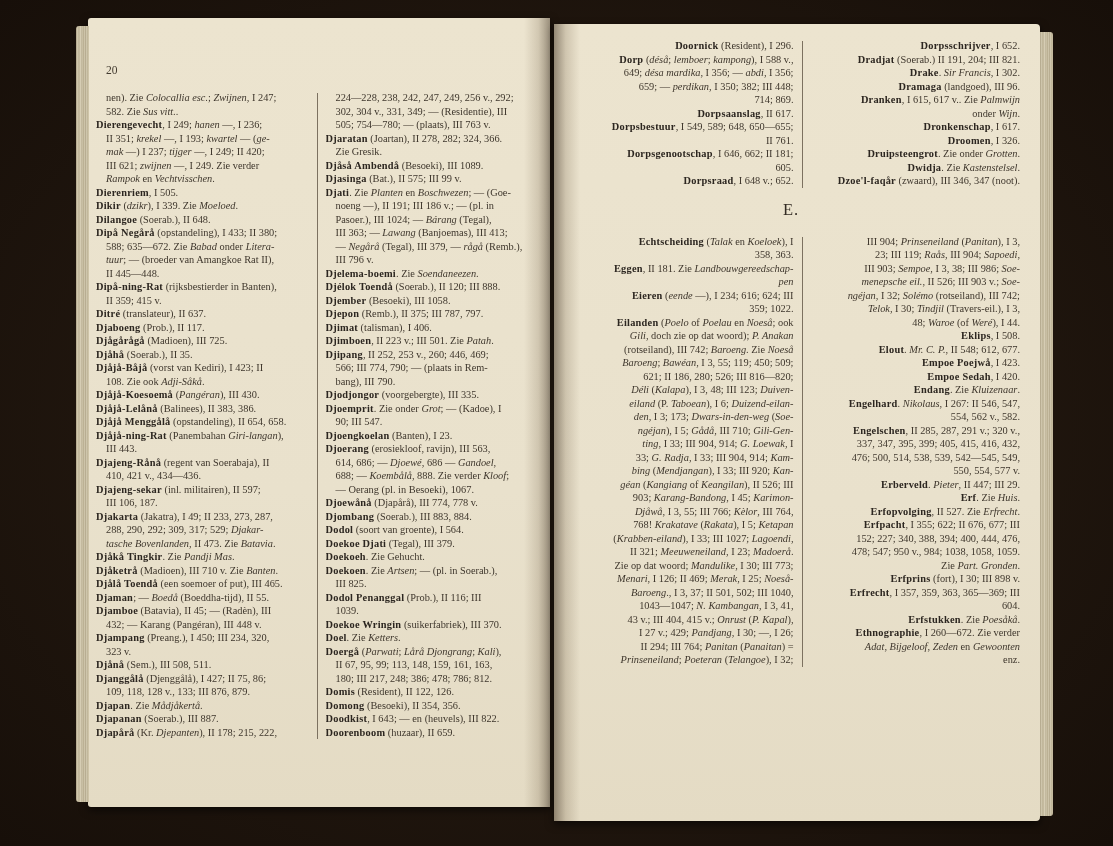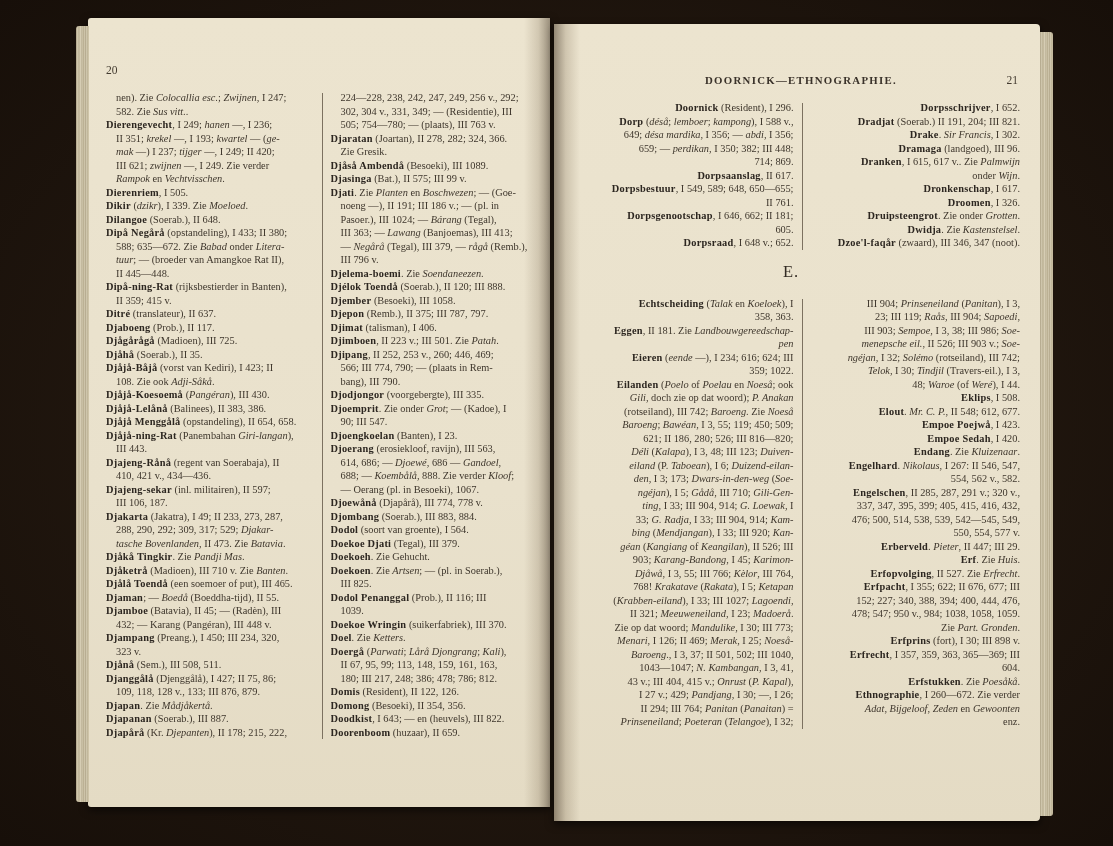--- a/index.html
+++ b/index.html
@@ -46,21 +46,21 @@
   .running-head{
     display:flex;align-items:baseline;
     font-size:11px;letter-spacing:1.3px;color:#433b30;
   }
   .page-left .running-head{margin:46px 14px 0 18px;}
   .page-right .running-head{margin:50px 22px 0 30px;}
   .pnum{width:34px;font-size:11.5px;letter-spacing:0;}
   .pnum.right{text-align:right;}
   .rtitle{flex:1;text-align:center;font-weight:bold;font-size:10.8px;color:#3a322a;}
   .cols{display:flex;align-items:stretch;}
-  .page-left .cols{margin:15px 12px 0 18px;}
+  .page-left .cols{margin:15px 12px 0 8px;}
   .page-right .cols{margin:15px 20px 0 30px;text-align:right;}
   .col{flex:1;min-width:0;}
   .colrule{width:1px;background:#7c7160;margin:2px 8px 0 8px;}
   .line{
     font-size:10.35px;line-height:13.5px;white-space:nowrap;overflow:hidden;
     color:#3e362c;
   }
   .line b{color:#2c2620;letter-spacing:.25px;}
   .line.cont{padding-left:10px;}
   .section-heading{
@@ -185,25 +185,20 @@
             <div class="line"><b>Doorenboom</b> (huzaar), II 659.</div>
           </div>
       </div>
     </div>
   </div>
 
   <div class="page page-right">
     <div class="edge-stack edge-right"></div>
     <div class="gutter gutter-right"></div>
     <div class="page-inner">
-      <div class="running-head">
-        <span class="pnum"></span>
-        <span class="rtitle">DOORNICK—ETHNOGRAPHIE.</span>
-        <span class="pnum right">21</span>
-      </div>
       <div class="cols">
         <div class="col">
             <div class="line"><b>Doornick</b> (Resident), I 296.</div>
             <div class="line"><b>Dorp</b> (<i>déså</i>; <i>lemboer</i>; <i>kampong</i>), I 588 v.,</div>
             <div class="line cont">649; <i>désa mardika</i>, I 356; — <i>abdi</i>, I 356;</div>
             <div class="line cont">659; — <i>perdikan</i>, I 350; 382; III 448;</div>
             <div class="line cont">714; 869.</div>
             <div class="line"><b>Dorpsaanslag</b>, II 617.</div>
             <div class="line"><b>Dorpsbestuur</b>, I 549, 589; 648, 650—655;</div>
             <div class="line cont">II 761.</div>

